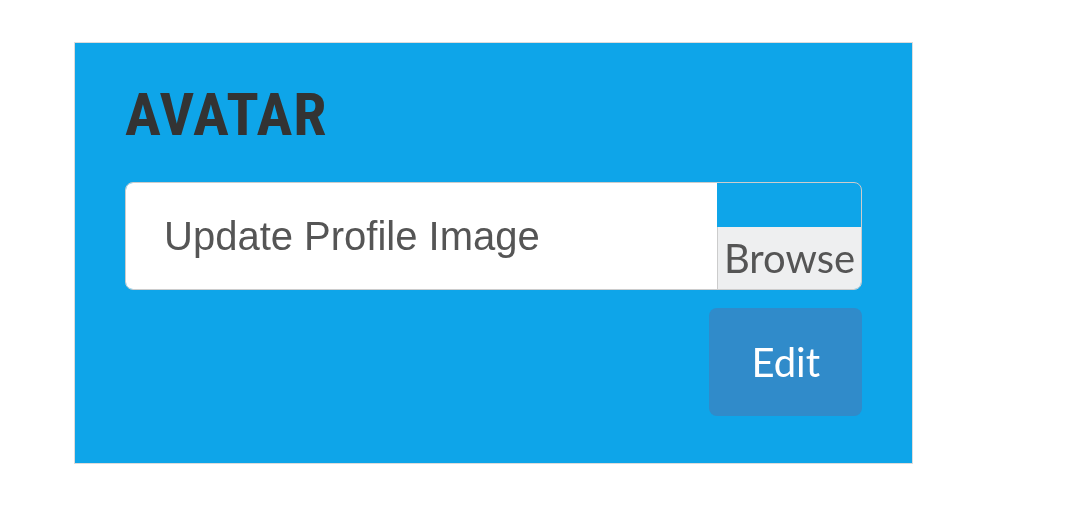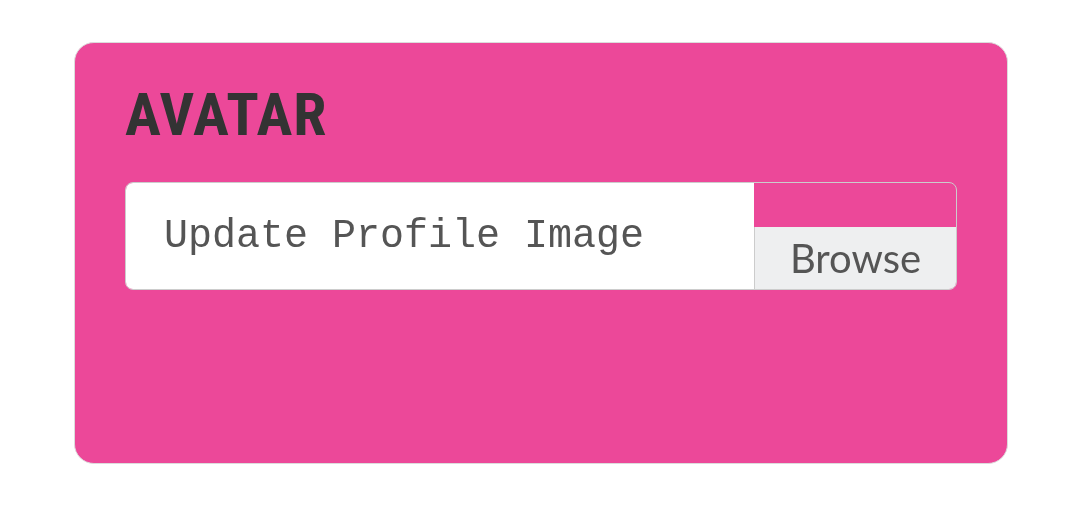--- a/index.html
+++ b/index.html
@@ -11,25 +11,25 @@
       font-family: 'Lato', 'Helvetica Neue', Helvetica, Arial, sans-serif;
       background: #ffffff;
       width: 1080px;
       height: 508px;
       position: relative;
     }
     .card {
       position: absolute;
       left: 74px;
       top: 42px;
-      width: 934px;
+      width: 839px;
       height: 422px;
       border: 1px solid #dcdcdc;
-      border-radius: 20px;
-      background: #ec4899;
+      border-radius: 0;
+      background: #0ea5e9;
       padding: 36px 50px 40px 50px;
     }
     .section-title {
       font-family: 'Roboto Condensed', 'Helvetica Neue', Arial, sans-serif;
       font-stretch: condensed;
       font-weight: 700;
       font-size: 60px;
       letter-spacing: 1px;
       color: #333333;
       margin-bottom: 32px;
@@ -44,21 +44,21 @@
       margin-bottom: 18px;
     }
     .file-input {
       flex: 1;
       border: none;
       padding: 0 38px;
       font-size: 40px;
       color: #555555;
       background: #ffffff;
       outline: none;
-      font-family: Liberation Mono, monospace;
+      font-family: Liberation Sans, sans-serif;
     }
     .file-input::placeholder {
       color: #555555;
       opacity: 1;
     }
     .browse-btn {
       width: 202px;
       background: #eeeff0;
       border: none;
       border-left: 1px solid #cccccc;
@@ -87,13 +87,16 @@
 <body>
 
 <div class="card">
   <h1 class="section-title">AVATAR</h1>
 
   <div class="file-row">
     <input type="text" class="file-input" placeholder="Update Profile Image" style="">
     <button class="browse-btn">Browse</button>
   </div>
 
+  <div class="actions">
+    <button class="edit-btn">Edit</button>
+  </div>
 </div>
 
 </body></html>

